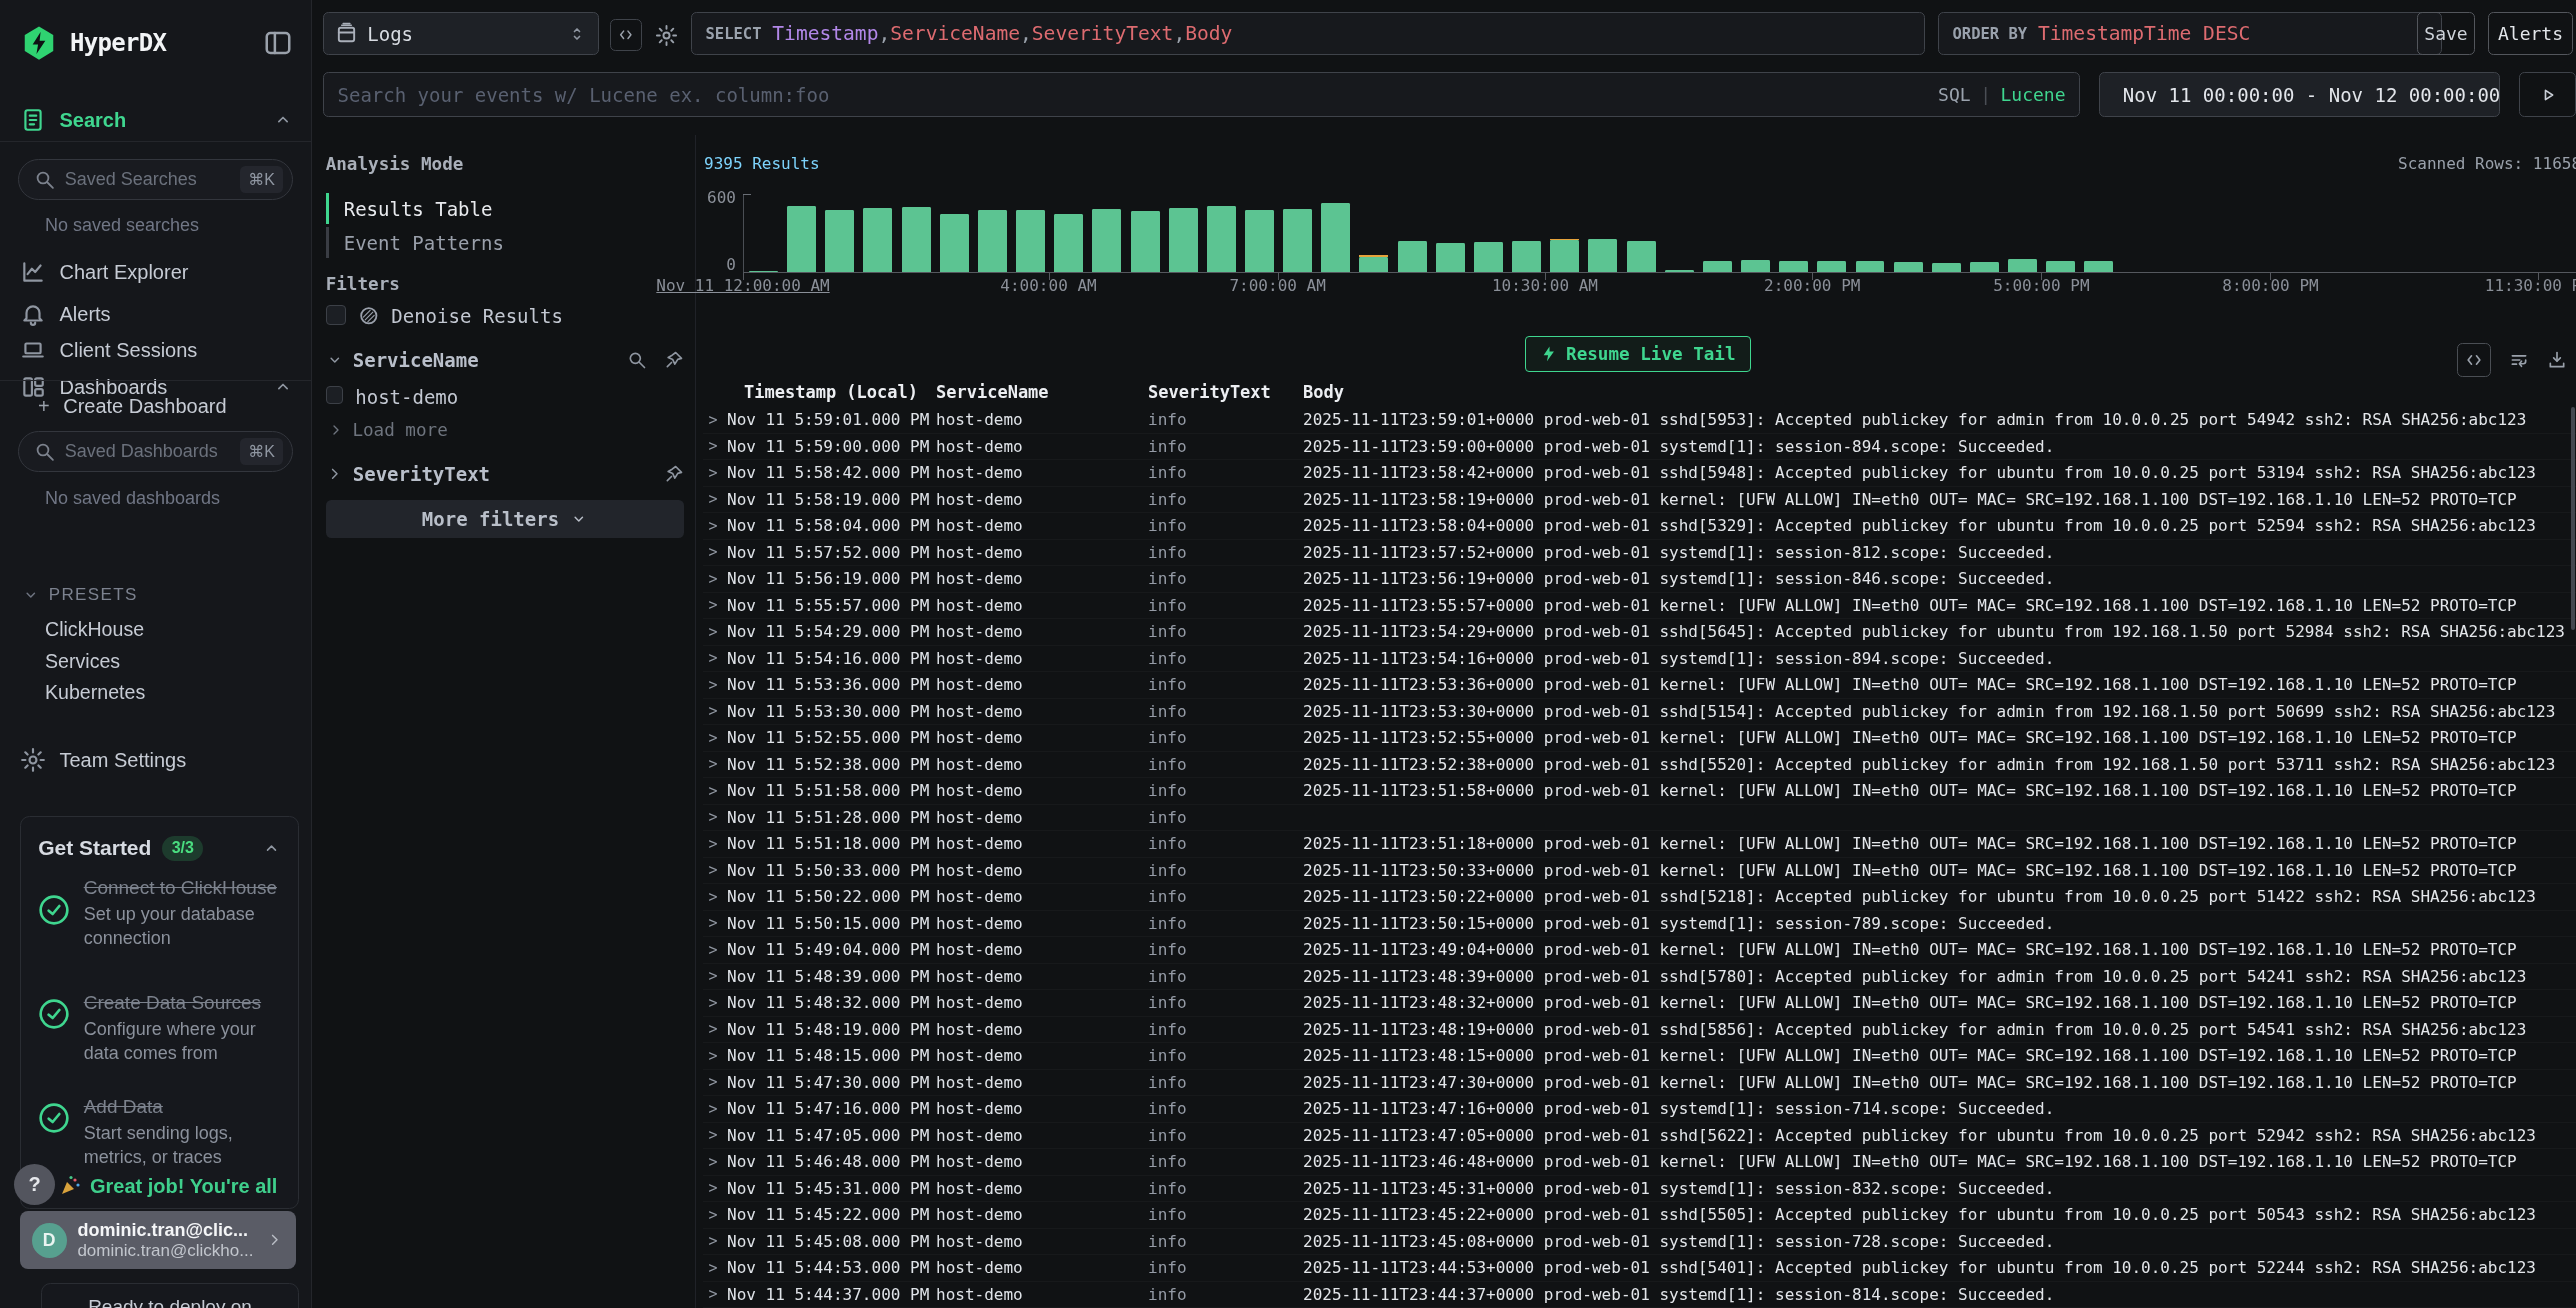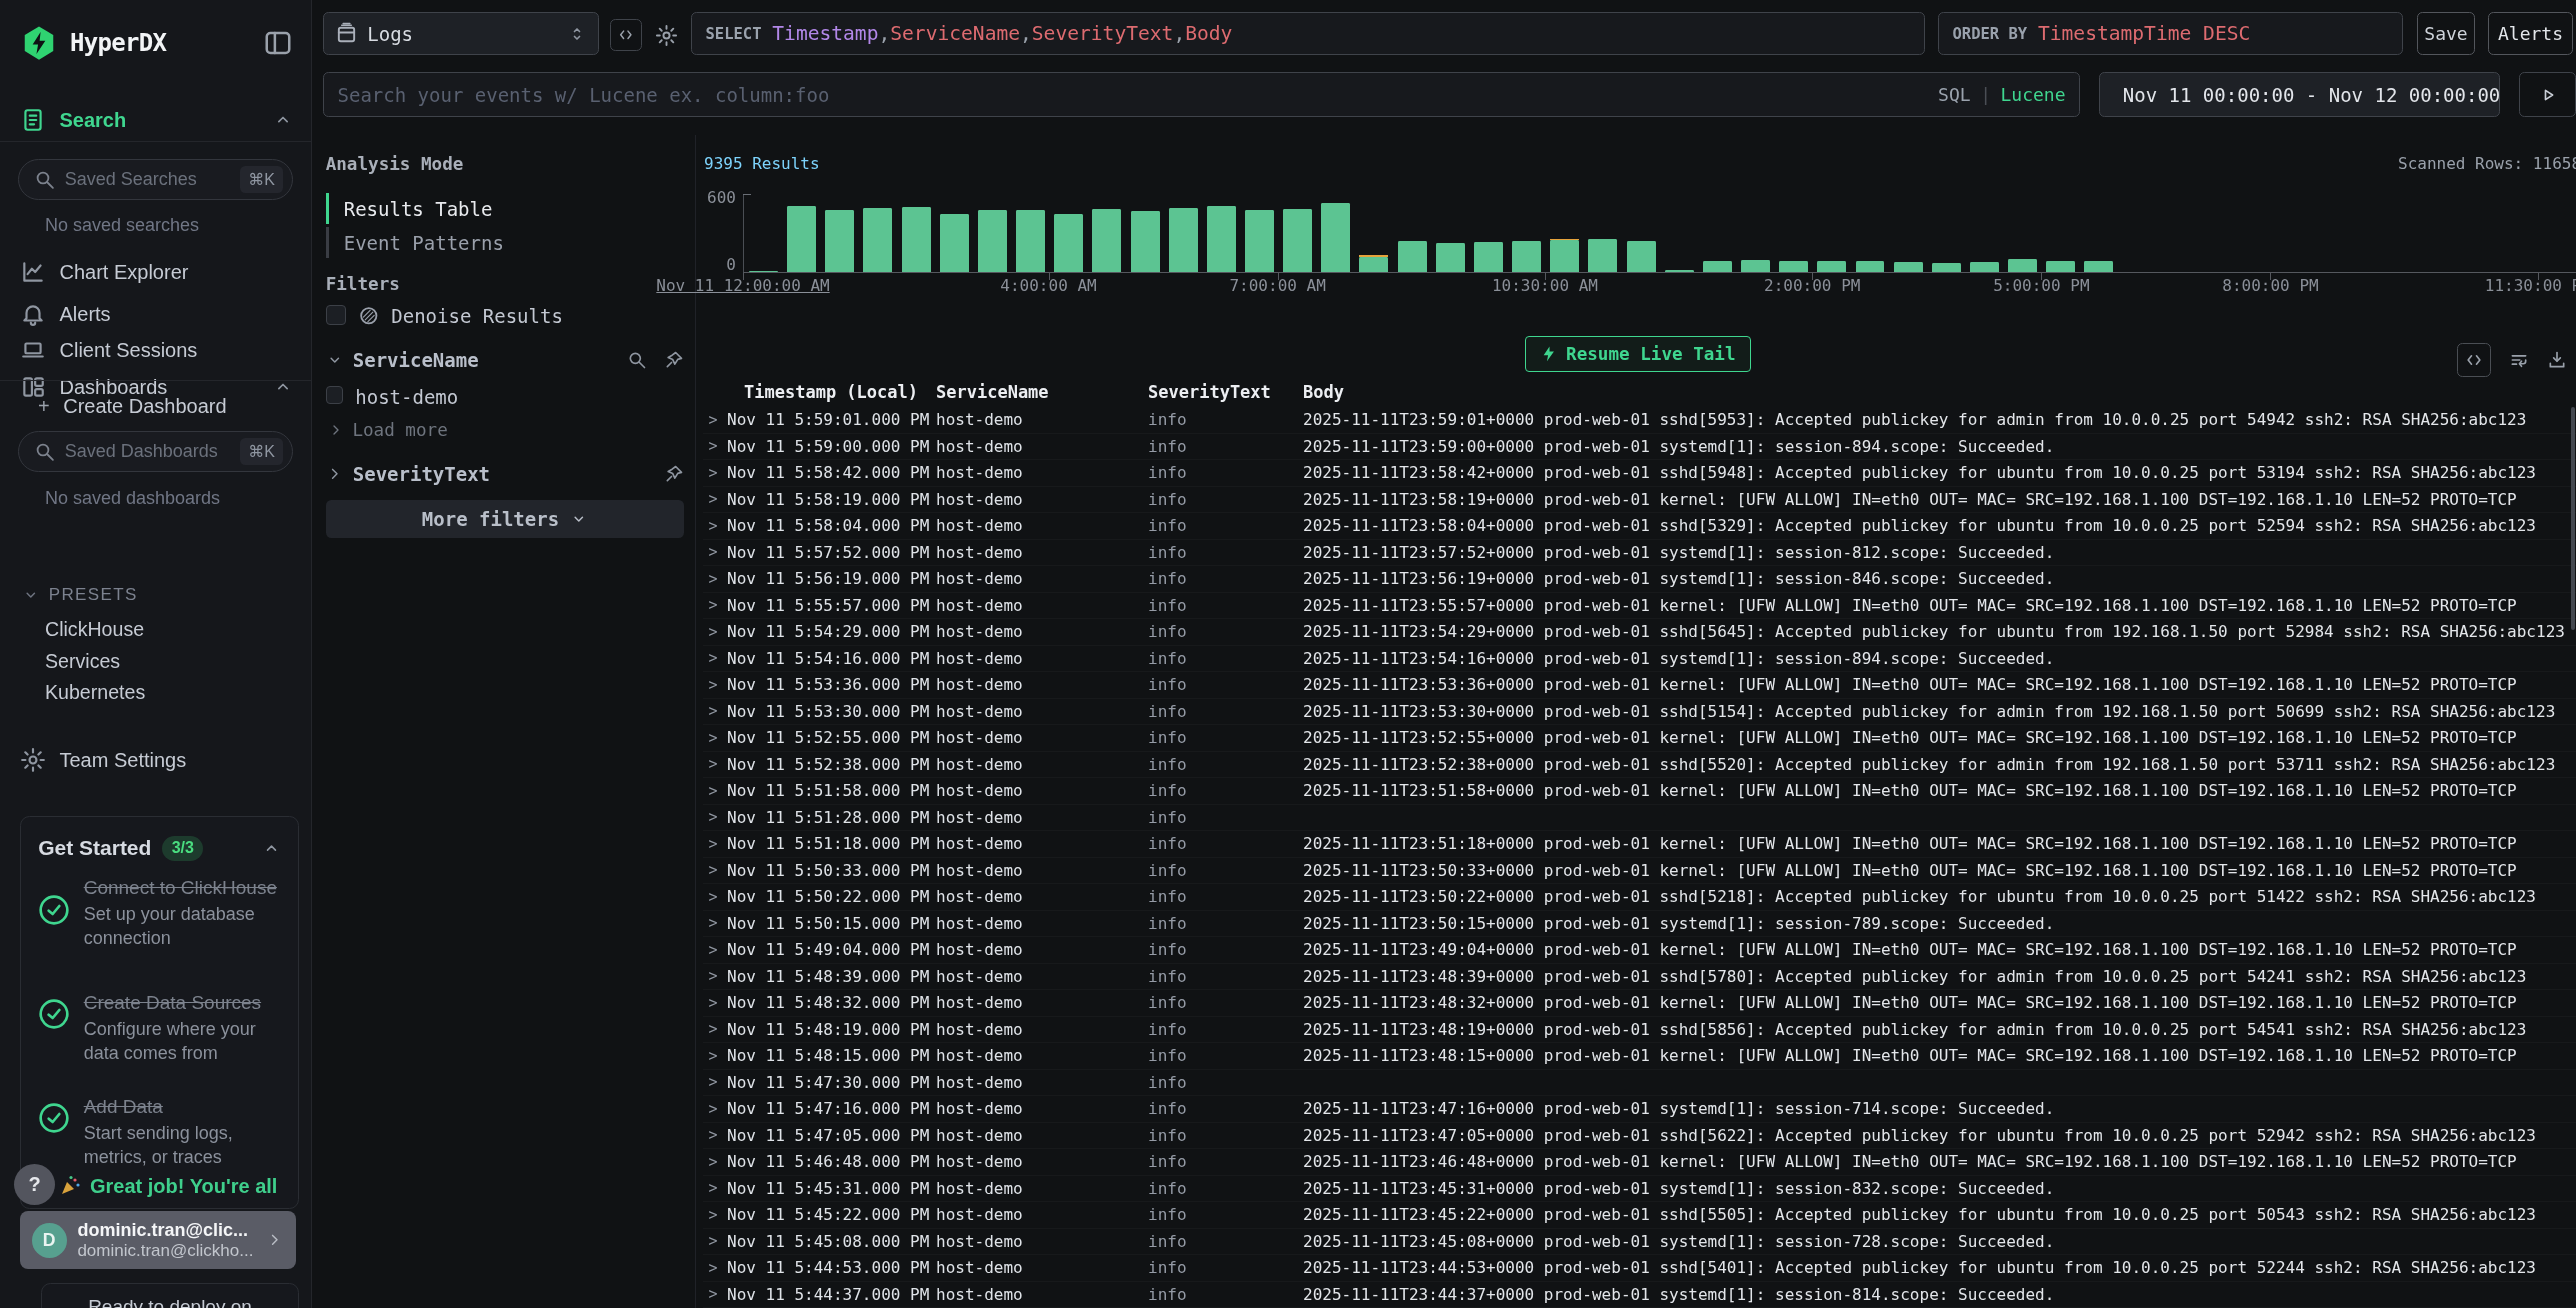--- a/index.html
+++ b/index.html
@@ -342,21 +342,21 @@
 <div class="iconbtn" style="left:650px;top:19px;width:32px;height:32px">
   <svg viewBox="0 0 24 24" style="width:23px;height:23px">
       <circle cx="12" cy="12" r="3.2"></circle>
       <path d="M12 2v3M12 19v3M2 12h3M19 12h3M4.9 4.9l2.1 2.1M17 17l2.1 2.1M19.1 4.9 17 7M7 17l-2.1 2.1"></path>
     </svg>
 </div>
 <div class="qinput" style="left:691px;width:1234px">
   <span class="qkw">SELECT</span>
   <span class="qval"><span class="q-purple">Timestamp</span><span class="q-dim">,</span><span class="q-red">ServiceName</span><span class="q-dim">,</span><span class="q-red">SeverityText</span><span class="q-dim">,</span><span class="q-red">Body</span></span>
 </div>
-<div class="qinput" style="left:1938px;width:465px">
+<div class="qinput" style="left:1938px;width:504px">
   <span class="qkw">ORDER BY</span>
   <span class="qval q-red">TimestampTime DESC</span>
 </div>
 <button class="btn" style="left:2417px;width:58px">
     <span>Save</span>
   </button>
 <button class="btn" style="left:2488px;width:85px;color:#e3e6ea">
     <span>Alerts</span>
   </button>
 
@@ -831,20 +831,21 @@
       <span class="c ts">Nov 11 5:48:15.000 PM</span>
       <span class="c svc">host-demo</span>
       <span class="c sev">info</span>
       <span class="c body">2025-11-11T23:48:15+0000 prod-web-01 kernel: [UFW ALLOW] IN=eth0 OUT= MAC= SRC=192.168.1.100 DST=192.168.1.10 LEN=52 PROTO=TCP</span>
     </div>
     <div class="trow">
       <span class="c chev">&gt;</span>
       <span class="c ts">Nov 11 5:47:30.000 PM</span>
       <span class="c svc">host-demo</span>
       <span class="c sev">info</span>
+      <span class="c body">2025-11-11T23:47:30+0000 prod-web-01 kernel: [UFW ALLOW] IN=eth0 OUT= MAC= SRC=192.168.1.100 DST=192.168.1.10 LEN=52 PROTO=TCP</span>
     </div>
     <div class="trow">
       <span class="c chev">&gt;</span>
       <span class="c ts">Nov 11 5:47:16.000 PM</span>
       <span class="c svc">host-demo</span>
       <span class="c sev">info</span>
       <span class="c body">2025-11-11T23:47:16+0000 prod-web-01 systemd[1]: session-714.scope: Succeeded.</span>
     </div>
     <div class="trow">
       <span class="c chev">&gt;</span>

